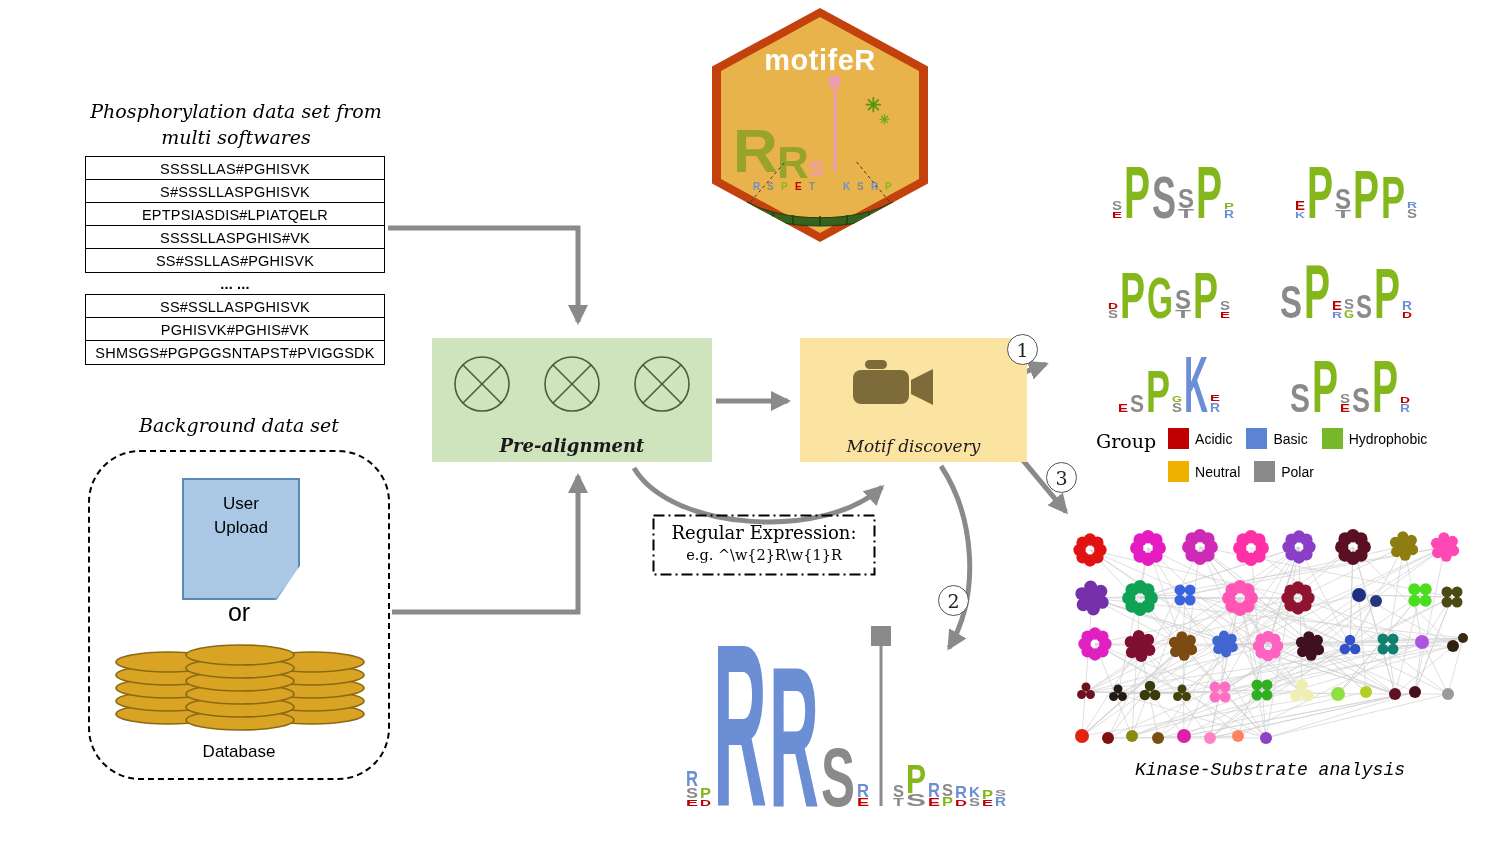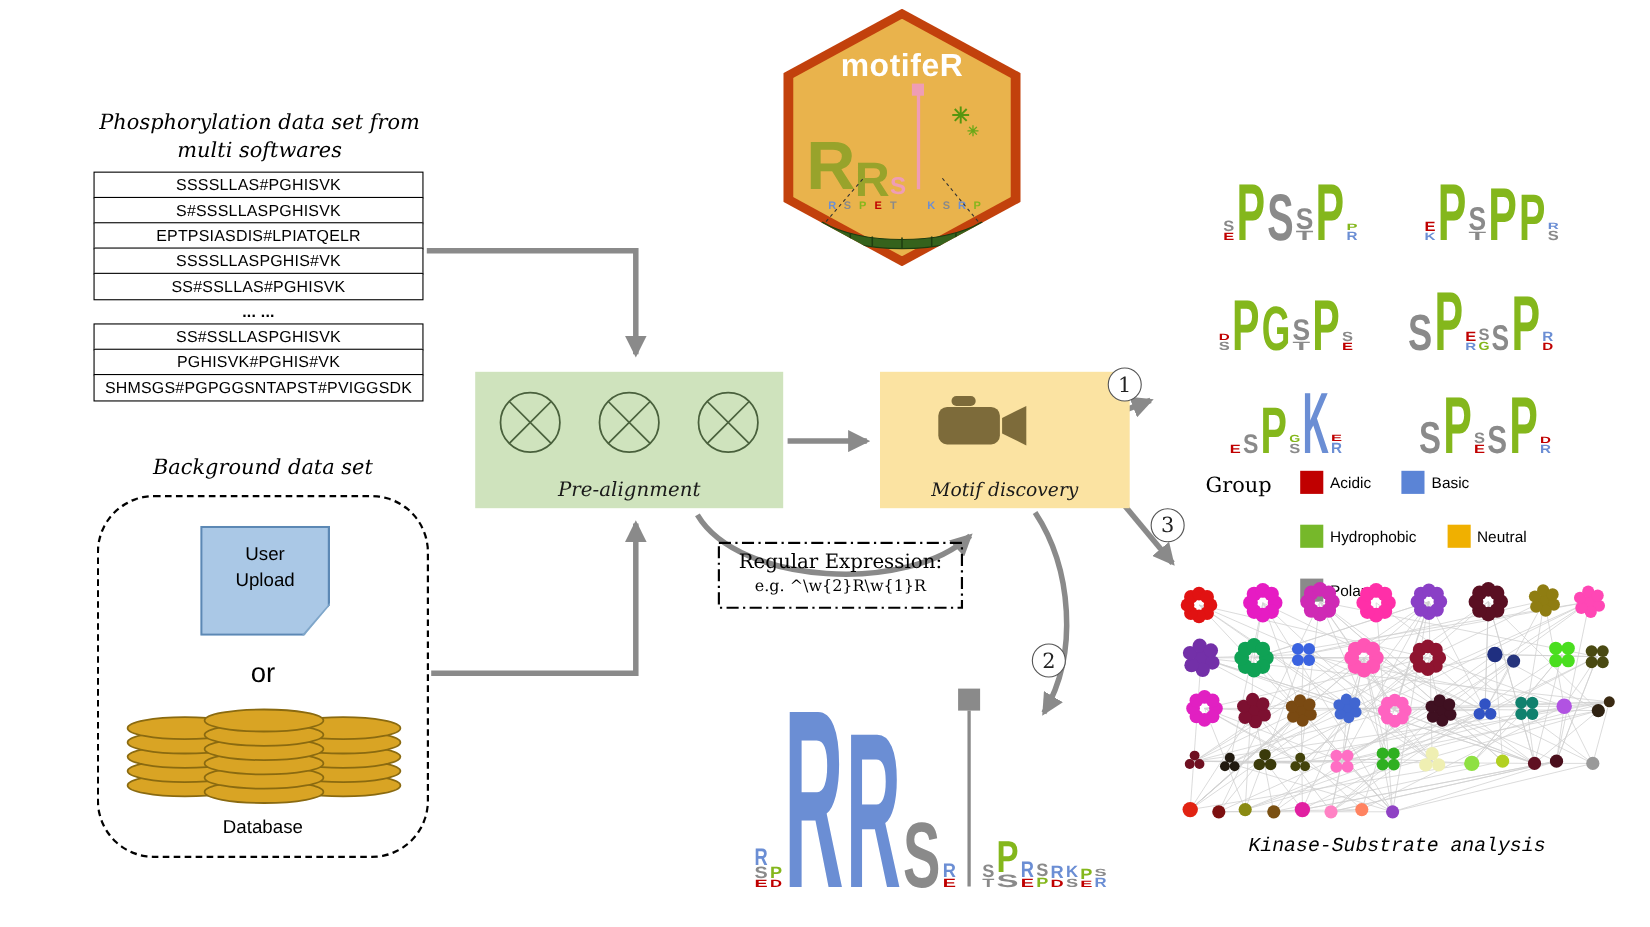--- a/index.html
+++ b/index.html
@@ -13,40 +13,40 @@
             font-family:"DejaVu Serif",serif;font-style:italic;font-size:19px;line-height:26px;}
   .dtable{left:85px;top:158px;width:300px;}
   .trow{box-sizing:border-box;border:1.6px solid #000;margin-top:-1.6px;height:24.6px;
         display:flex;align-items:center;justify-content:center;font-size:14.5px;letter-spacing:.2px;background:#fff;}
   .trow.dots{border-color:transparent;background:transparent;font-weight:bold;}
 
   
   .bg-title{left:88px;top:414px;width:302px;text-align:center;
             font-family:"DejaVu Serif",serif;font-style:italic;font-size:19px;}
   .bg-box{left:88px;top:450px;width:302px;height:330px;border:2.5px dashed #000;border-radius:52px;box-sizing:border-box;}
-  .page{position:absolute;left:92px;top:26px;width:118px;height:100px;background:#aac8e6;border:2px solid #5c88b4;
+  .page{position:absolute;left:92px;top:26px;width:118px;height:122px;background:#aac8e6;border:2px solid #5c88b4;
         clip-path:polygon(0 0,100% 0,100% 72%,80% 100%,0 100%);box-sizing:border-box;
         display:flex;align-items:flex-start;justify-content:center;text-align:center;font-size:17px;padding-top:12px;}
   .page span{width:70px;line-height:24px;}
   .fold{position:absolute;right:-2px;bottom:-2px;width:26px;height:30px;background:#7fa6c9;
         clip-path:polygon(0 100%,100% 0,100% 100%);}
   .orlbl{position:absolute;left:0;top:146px;width:100%;text-align:center;font-size:25px;}
   .dbicon{position:absolute;left:22px;top:178px;}
   .dblbl{position:absolute;left:0;bottom:16px;width:100%;text-align:center;font-size:17px;}
 
   
-  .pre-box{left:432px;top:338px;width:280px;height:124px;background:#cfe3bd;}
+  .pre-box{left:432px;top:338px;width:280px;height:124px;background:#cfe3bd;font-weight:bold;}
   .motif-box{left:800px;top:338px;width:227px;height:124px;background:#fbe3a2;}
   .boxlbl{position:absolute;left:0;bottom:6px;width:100%;text-align:center;
           font-family:"DejaVu Serif",serif;font-style:italic;font-size:18px;color:#1a1a1a;}
   .circles{position:absolute;left:0;top:10px;}
   .cam{position:absolute;left:49px;top:16px;}
 
   
-  .regex-box{left:652px;top:492px;width:224px;height:62px;}
+  .regex-box{left:652px;top:514px;width:224px;height:62px;}
   .regex-border{position:absolute;left:0;top:0;}
   .rx1{position:absolute;top:8px;width:100%;text-align:center;font-family:"DejaVu Serif",serif;font-size:18px;}
   .rx2{position:absolute;top:33px;width:100%;text-align:center;font-family:"DejaVu Serif",serif;font-size:14.5px;}
 
   
   .hex-outer{left:712px;top:8px;width:216px;height:234px;background:#c2410c;
              clip-path:polygon(50% 0,100% 25%,100% 75%,50% 100%,0 75%,0 25%);}
   .hex-inner{position:absolute;left:9px;top:9px;right:9px;bottom:9px;background:#e9b34c;
              clip-path:polygon(50% 0,100% 25%,100% 75%,50% 100%,0 75%,0 25%);}
   .hex-title{position:absolute;top:36px;width:100%;text-align:center;color:#fff;font-weight:bold;font-size:29px;letter-spacing:.5px;}
@@ -55,22 +55,22 @@
   
   .step{width:29px;height:29px;border-radius:50%;border:1.6px solid #555;background:#fff;z-index:3;
         display:flex;align-items:center;justify-content:center;font-family:"DejaVu Serif",serif;font-size:19px;color:#222;}
 
   
   .mlogo{z-index:2;}
   .glyph{font-family:"Liberation Sans",sans-serif;font-weight:bold;}
 
   
   .legend{left:1096px;top:428px;width:364px;display:flex;}
-  .ltitle{font-family:"DejaVu Serif",serif;font-size:19px;margin-right:26px;padding-top:2px;}
-  .litems{display:flex;flex-wrap:wrap;column-gap:14px;row-gap:12px;width:292px;gap:28px;}
+  .ltitle{font-family:"DejaVu Serif",serif;font-size:19px;margin-right:12px;padding-top:2px;}
+  .litems{display:flex;flex-wrap:wrap;column-gap:14px;row-gap:12px;width:292px;}
   .litem{display:flex;align-items:center;gap:6px;font-size:14px;}
   .lsw{width:21px;height:21px;display:inline-block;}
 
   .kinase{left:1100px;top:760px;width:340px;text-align:center;
           font-family:Liberation Mono, monospace;font-style:italic;font-size:18px;}
 </style>
 </head>
 <body>
 
 <div class="canvas">

